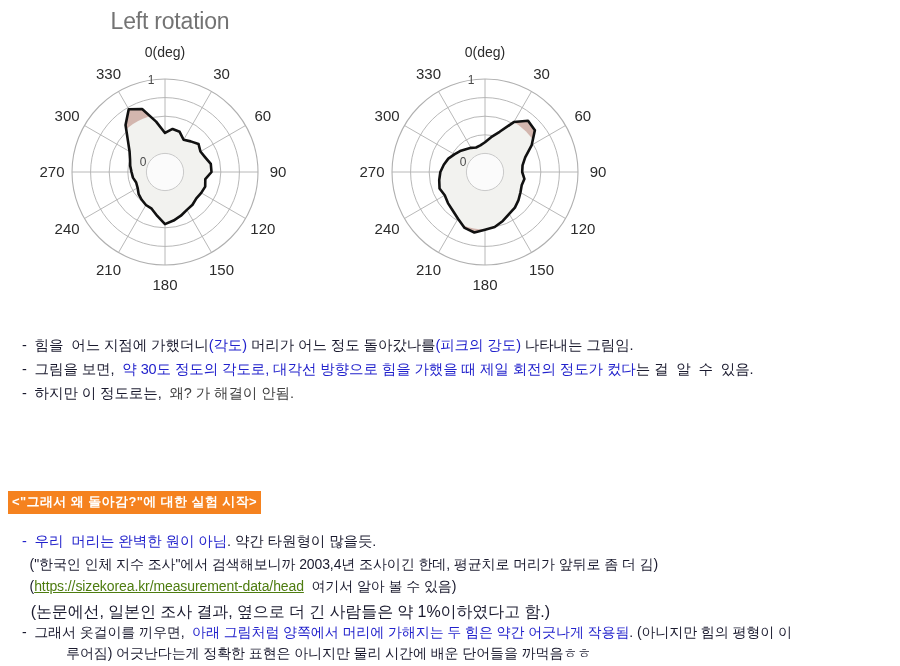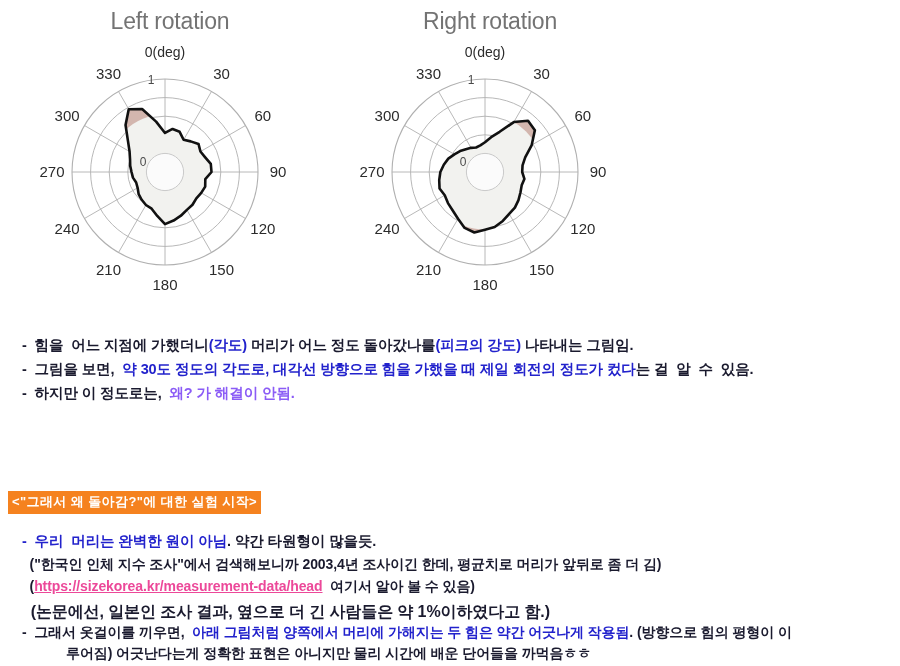--- a/index.html
+++ b/index.html
@@ -62,30 +62,30 @@
     fill: #4a4a4a;
     font-family: "Liberation Sans", "DejaVu Sans", sans-serif;
   }
 
   
   .text-line {
     position: absolute;
     left: 22px;
     white-space: nowrap;
     font-size: 14.5px;
-    font-weight: 700;
+    font-weight: 400;
     font-family: "Liberation Sans", "DejaVu Sans", sans-serif;
     color: #111111;
     letter-spacing: -0.1px;
   }
   .seg { white-space: pre; }
   .c-dark  { color: #1a1a2e; }
   .c-blue  { color: #2222cc; }
-  .c-red   { color: #8b5cf6; }
-  .c-link  { color: #ec4899; text-decoration: underline; }
+  .c-red   { color: #404040; }
+  .c-link  { color: #4d7c0f; text-decoration: underline; }
 
   #heading-experiment {
     position: absolute;
     left: 8px;
     top: 491px;
     background: #f5821f;
     color: #ffffff;
     font-size: 13px;
     font-weight: 700;
     padding: 2px 4px 3px 4px;
@@ -142,21 +142,20 @@
         <text x="32" y="139" text-anchor="middle" class="tick-label">270</text>
         <text x="47.13912937235844" y="82.49999999999999" text-anchor="middle" class="tick-label">300</text>
         <text x="88.49999999999994" y="41.13912937235847" text-anchor="middle" class="tick-label">330</text>
         <text x="145" y="19" text-anchor="middle" class="axis-unit-label">0(deg)</text>
         <text x="131" y="46" text-anchor="middle" class="r-label">1</text>
         <text x="123" y="128" text-anchor="middle" class="r-label">0</text>
       </svg>
   </div>
 
   <div class="polar-figure" id="figure-right">
-    <div class="polar-title">Right rotation</div>
     <svg class="polar-svg" id="svg-right" width="300" height="282">
         <circle cx="145" cy="134" r="18.6" fill="none" stroke="#b0b0b0" stroke-width="0.9"></circle>
         <circle cx="145" cy="134" r="37.2" fill="none" stroke="#b0b0b0" stroke-width="0.9"></circle>
         <circle cx="145" cy="134" r="55.8" fill="none" stroke="#b0b0b0" stroke-width="0.9"></circle>
         <circle cx="145" cy="134" r="74.4" fill="none" stroke="#b0b0b0" stroke-width="0.9"></circle>
         <circle cx="145" cy="134" r="93" fill="none" stroke="#b0b0b0" stroke-width="1.1"></circle>
         <line x1="145" y1="134" x2="145" y2="41" stroke="#b0b0b0" stroke-width="0.9"></line>
         <line x1="145" y1="134" x2="191.5" y2="53.459637448047204" stroke="#b0b0b0" stroke-width="0.9"></line>
         <line x1="145" y1="134" x2="225.5403625519528" y2="87.5" stroke="#b0b0b0" stroke-width="0.9"></line>
         <line x1="145" y1="134" x2="238" y2="134" stroke="#b0b0b0" stroke-width="0.9"></line>
@@ -202,14 +201,14 @@
 <div class="text-line" id="note-top-1" style="top:336px;"><span class="seg c-dark">-  힘을  어느 지점에 가했더니</span><span class="seg c-blue">(각도)</span><span class="seg c-dark"> 머리가 어느 정도 돌아갔나를</span><span class="seg c-blue">(피크의 강도)</span><span class="seg c-dark"> 나타내는 그림임.</span></div>
 <div class="text-line" id="note-top-2" style="top:360px;"><span class="seg c-dark">-  그림을 보면,  </span><span class="seg c-blue">약 30도 정도의 각도로, 대각선 방향으로 힘을 가했을 때 제일 회전의 정도가 컸다</span><span class="seg c-dark">는 걸  알  수  있음.</span></div>
 <div class="text-line" id="note-top-3" style="top:384px;"><span class="seg c-dark">-  하지만 이 정도로는,  </span><span class="seg c-red">왜? 가 해결이 안됨.</span></div>
 
 <div id="heading-experiment">&lt;"그래서 왜 돌아감?"에 대한 실험 시작&gt;</div>
 
 <div class="text-line" id="note-bot-1" style="top:532px;text-align:center;"><span class="seg c-blue">-  우리  머리는 완벽한 원이 아님</span><span class="seg c-dark">. 약간 타원형이 많을듯.</span></div>
 <div class="text-line" id="note-bot-2" style="top:556px; font-size:14px;"><span class="seg c-dark">  ("한국인 인체 지수 조사"에서 검색해보니까 2003,4년 조사이긴 한데, 평균치로 머리가 앞뒤로 좀 더 김)</span></div>
 <div class="text-line" id="note-bot-3" style="top:578px; font-size:14px;"><span class="seg c-dark">  (</span><a class="seg c-link" href="#">https://sizekorea.kr/measurement-data/head</a><span class="seg c-dark">  여기서 알아 볼 수 있음)</span></div>
 <div class="text-line" id="note-bot-4" style="top:602px; font-size:16px;"><span class="seg c-dark">  (논문에선, 일본인 조사 결과, 옆으로 더 긴 사람들은 약 1%이하였다고 함.)</span></div>
-<div class="text-line" id="note-bot-5" style="top:624px; font-size:14px;"><span class="seg c-dark">-  그래서 옷걸이를 끼우면,  </span><span class="seg c-blue">아래 그림처럼 양쪽에서 머리에 가해지는 두 힘은 약간 어긋나게 작용됨</span><span class="seg c-dark">. (방향으로 힘의 평형이 이</span></div>
+<div class="text-line" id="note-bot-5" style="top:624px; font-size:14px;"><span class="seg c-dark">-  그래서 옷걸이를 끼우면,  </span><span class="seg c-blue">아래 그림처럼 양쪽에서 머리에 가해지는 두 힘은 약간 어긋나게 작용됨</span><span class="seg c-dark">. (아니지만 힘의 평형이 이</span></div>
 <div class="text-line" id="note-bot-6" style="top:645px; font-size:14px;margin-left:44px;"><span class="seg c-dark">루어짐) 어긋난다는게 정확한 표현은 아니지만 물리 시간에 배운 단어들을 까먹음ㅎㅎ</span></div>
 
 </body></html>

